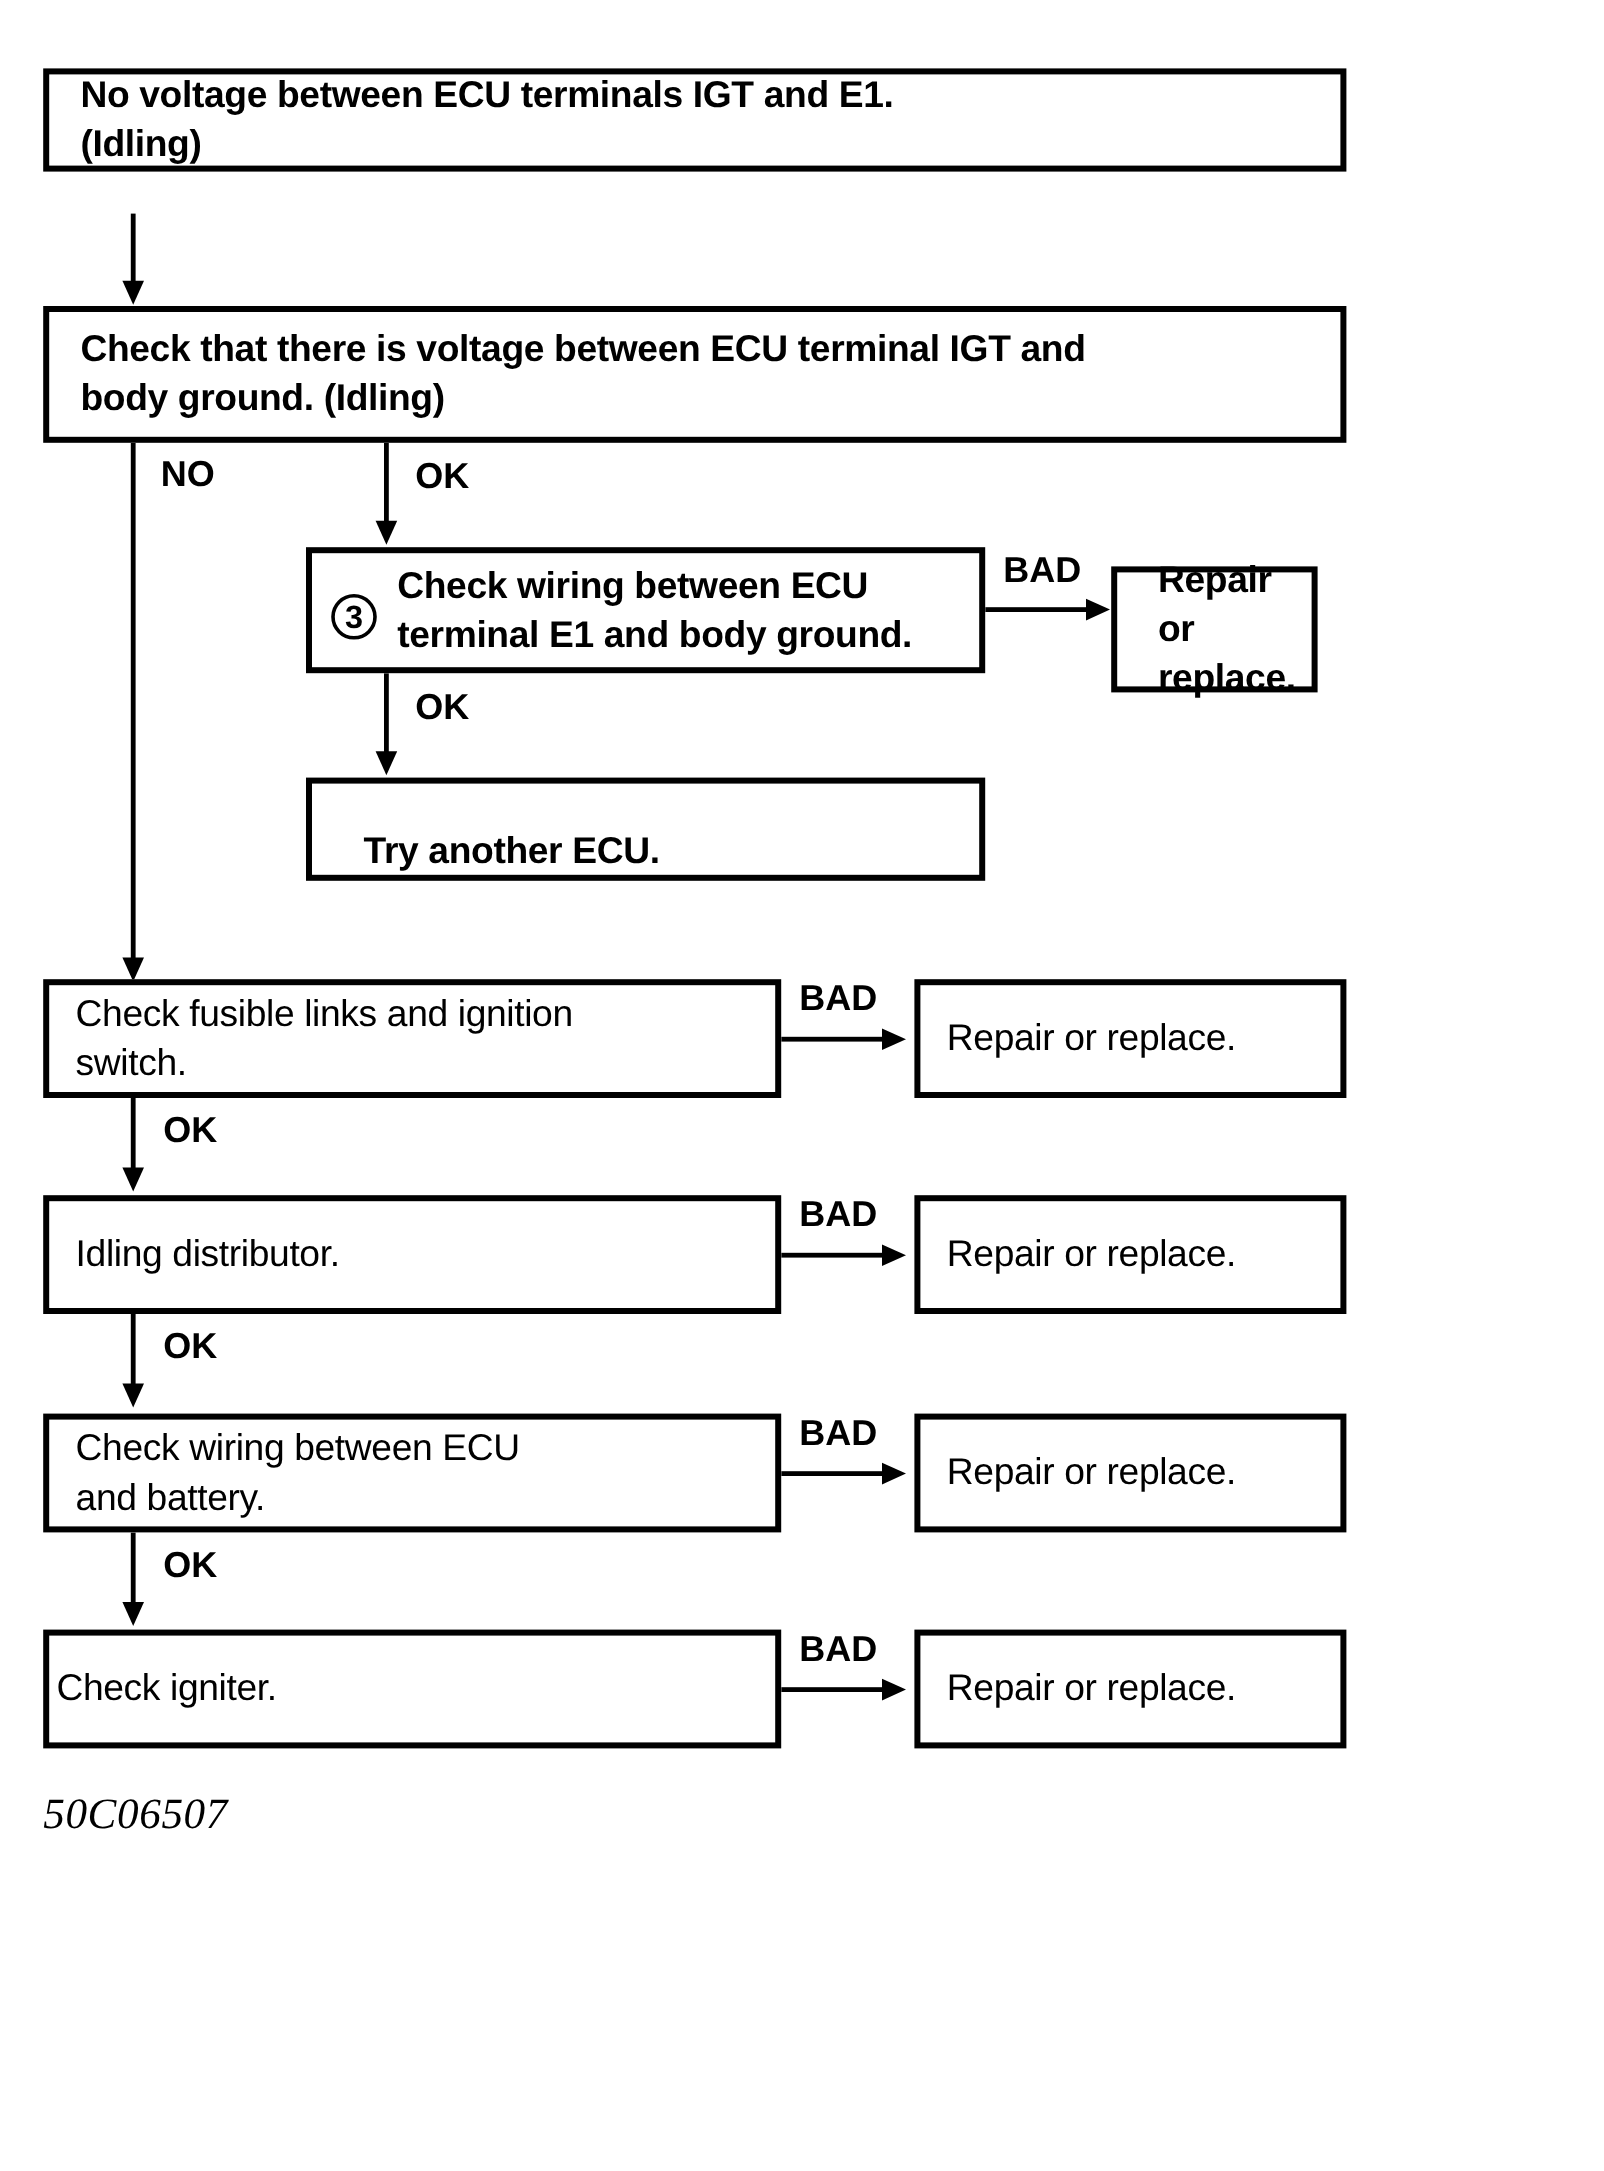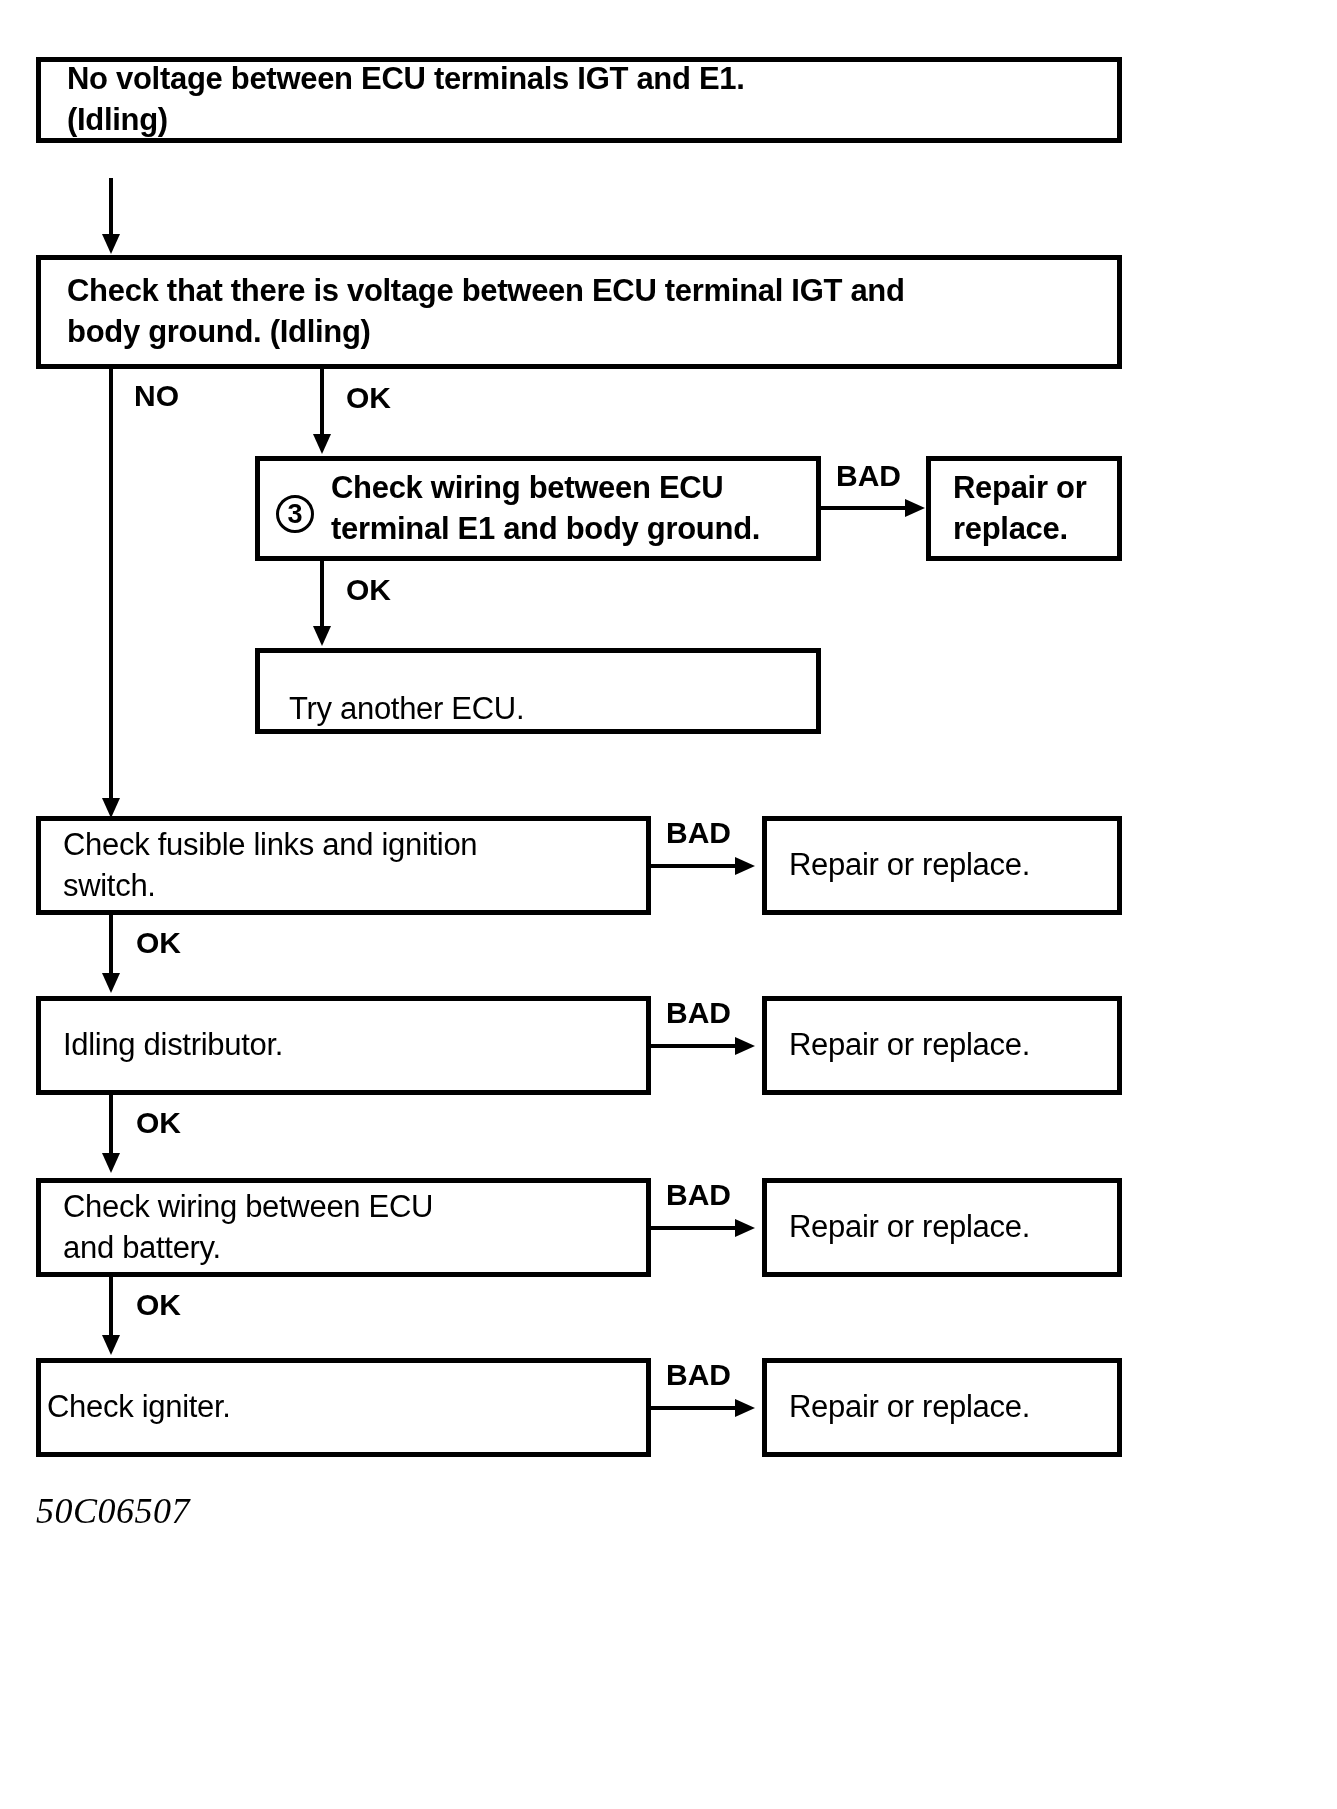--- a/index.html
+++ b/index.html
@@ -142,30 +142,30 @@
     <span class="circle-num" style="left:16px; top:34px;">
         <span>3</span>
       </span>
     <span class="txt" style="padding-left:71px;"><span>Check wiring between ECU</span><br><span>terminal E1 and body ground.</span></span>
   </div>
 
   <div class="hline" style="left:821px; top:506px; width:88px; height:4px;"></div>
   <div class="arrow-right" style="left:905px; top:499px;"></div>
   <div class="edge-label" style="left:836px; top:461px;">BAD</div>
 
-  <div class="box" style="left:926px; top:456px; width:196px; height:105px;">
+  <div class="box" style="left:926px; top:472px; width:172px; height:105px;padding-left:12px;">
     <span class="txt" style="padding-left:22px;"><span>Repair or</span><br><span>replace.</span></span>
   </div>
 
   <div class="vline" style="left:320px; top:561px; width:4px; height:72px;"></div>
   <div class="arrow-down" style="left:313px; top:626px;"></div>
   <div class="edge-label" style="left:346px; top:575px;">OK</div>
 
   <div class="box" style="left:255px; top:648px; width:566px; height:86px;">
-    <span class="txt" style="padding-left:29px; font-weight:normal;margin-top:36px;">Try another ECU.</span>
+    <span class="txt" style="padding-left:43px; font-weight:bold;margin-top:36px;">Try another ECU.</span>
   </div>
 
   <div class="box" style="left:36px; top:816px; width:615px; height:99px;">
     <span class="txt" style="padding-left:22px; font-weight:normal;"><span>Check fusible links and ignition</span><br><span>switch.</span></span>
   </div>
 
   <div class="hline" style="left:651px; top:864px; width:88px; height:4px;"></div>
   <div class="arrow-right" style="left:735px; top:857px;"></div>
   <div class="edge-label" style="left:666px; top:818px;">BAD</div>
 

